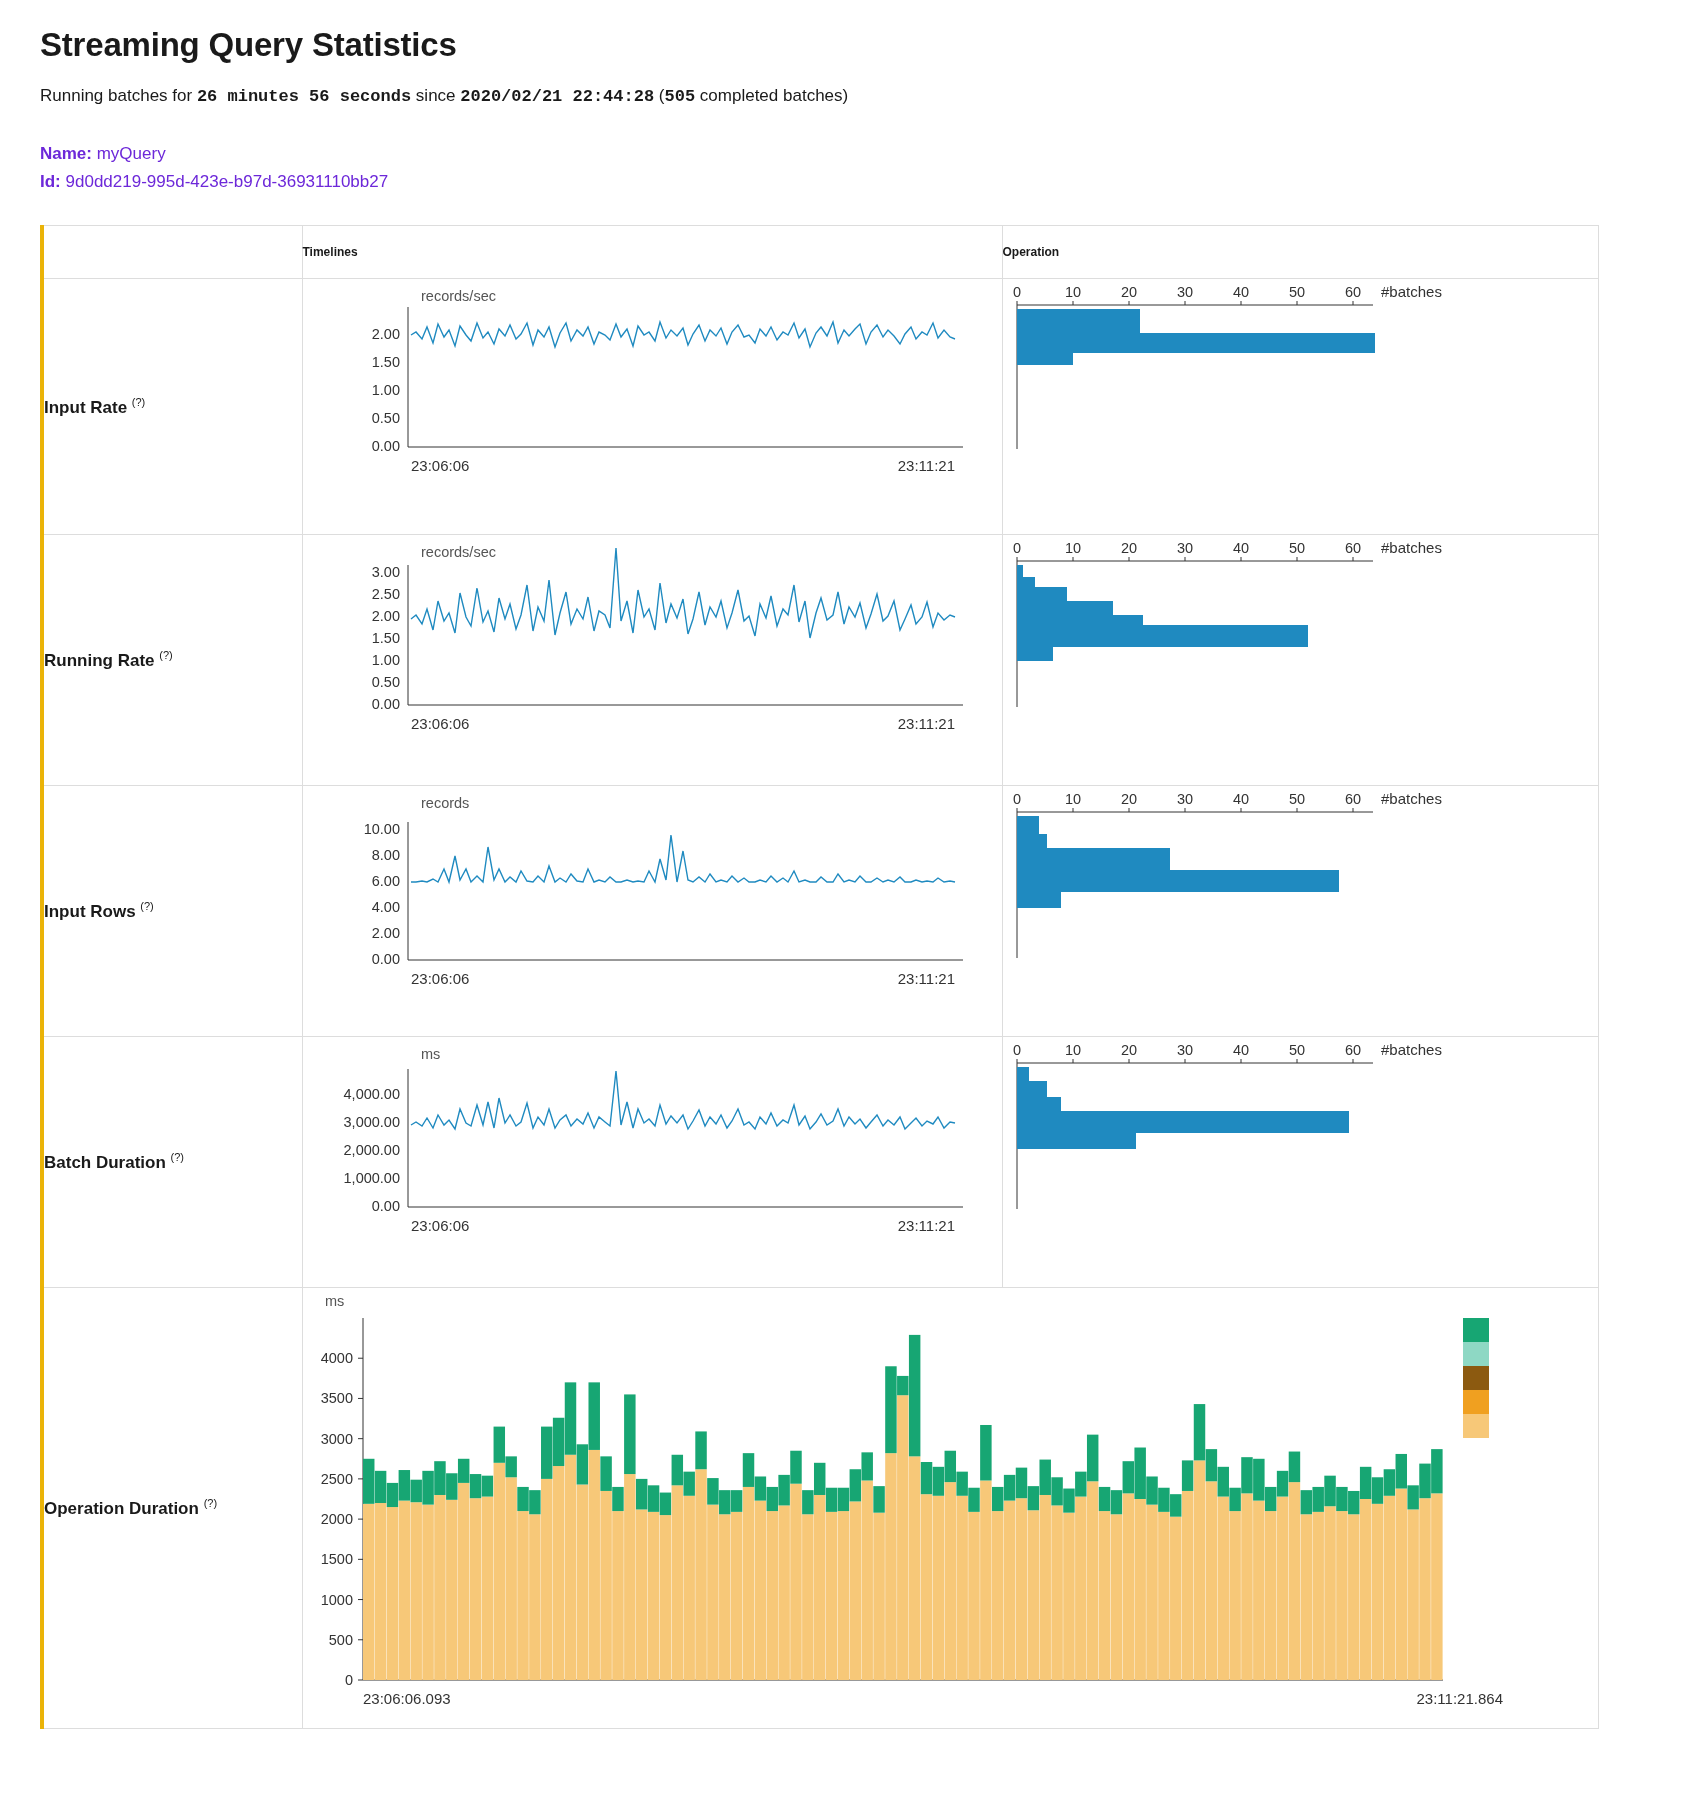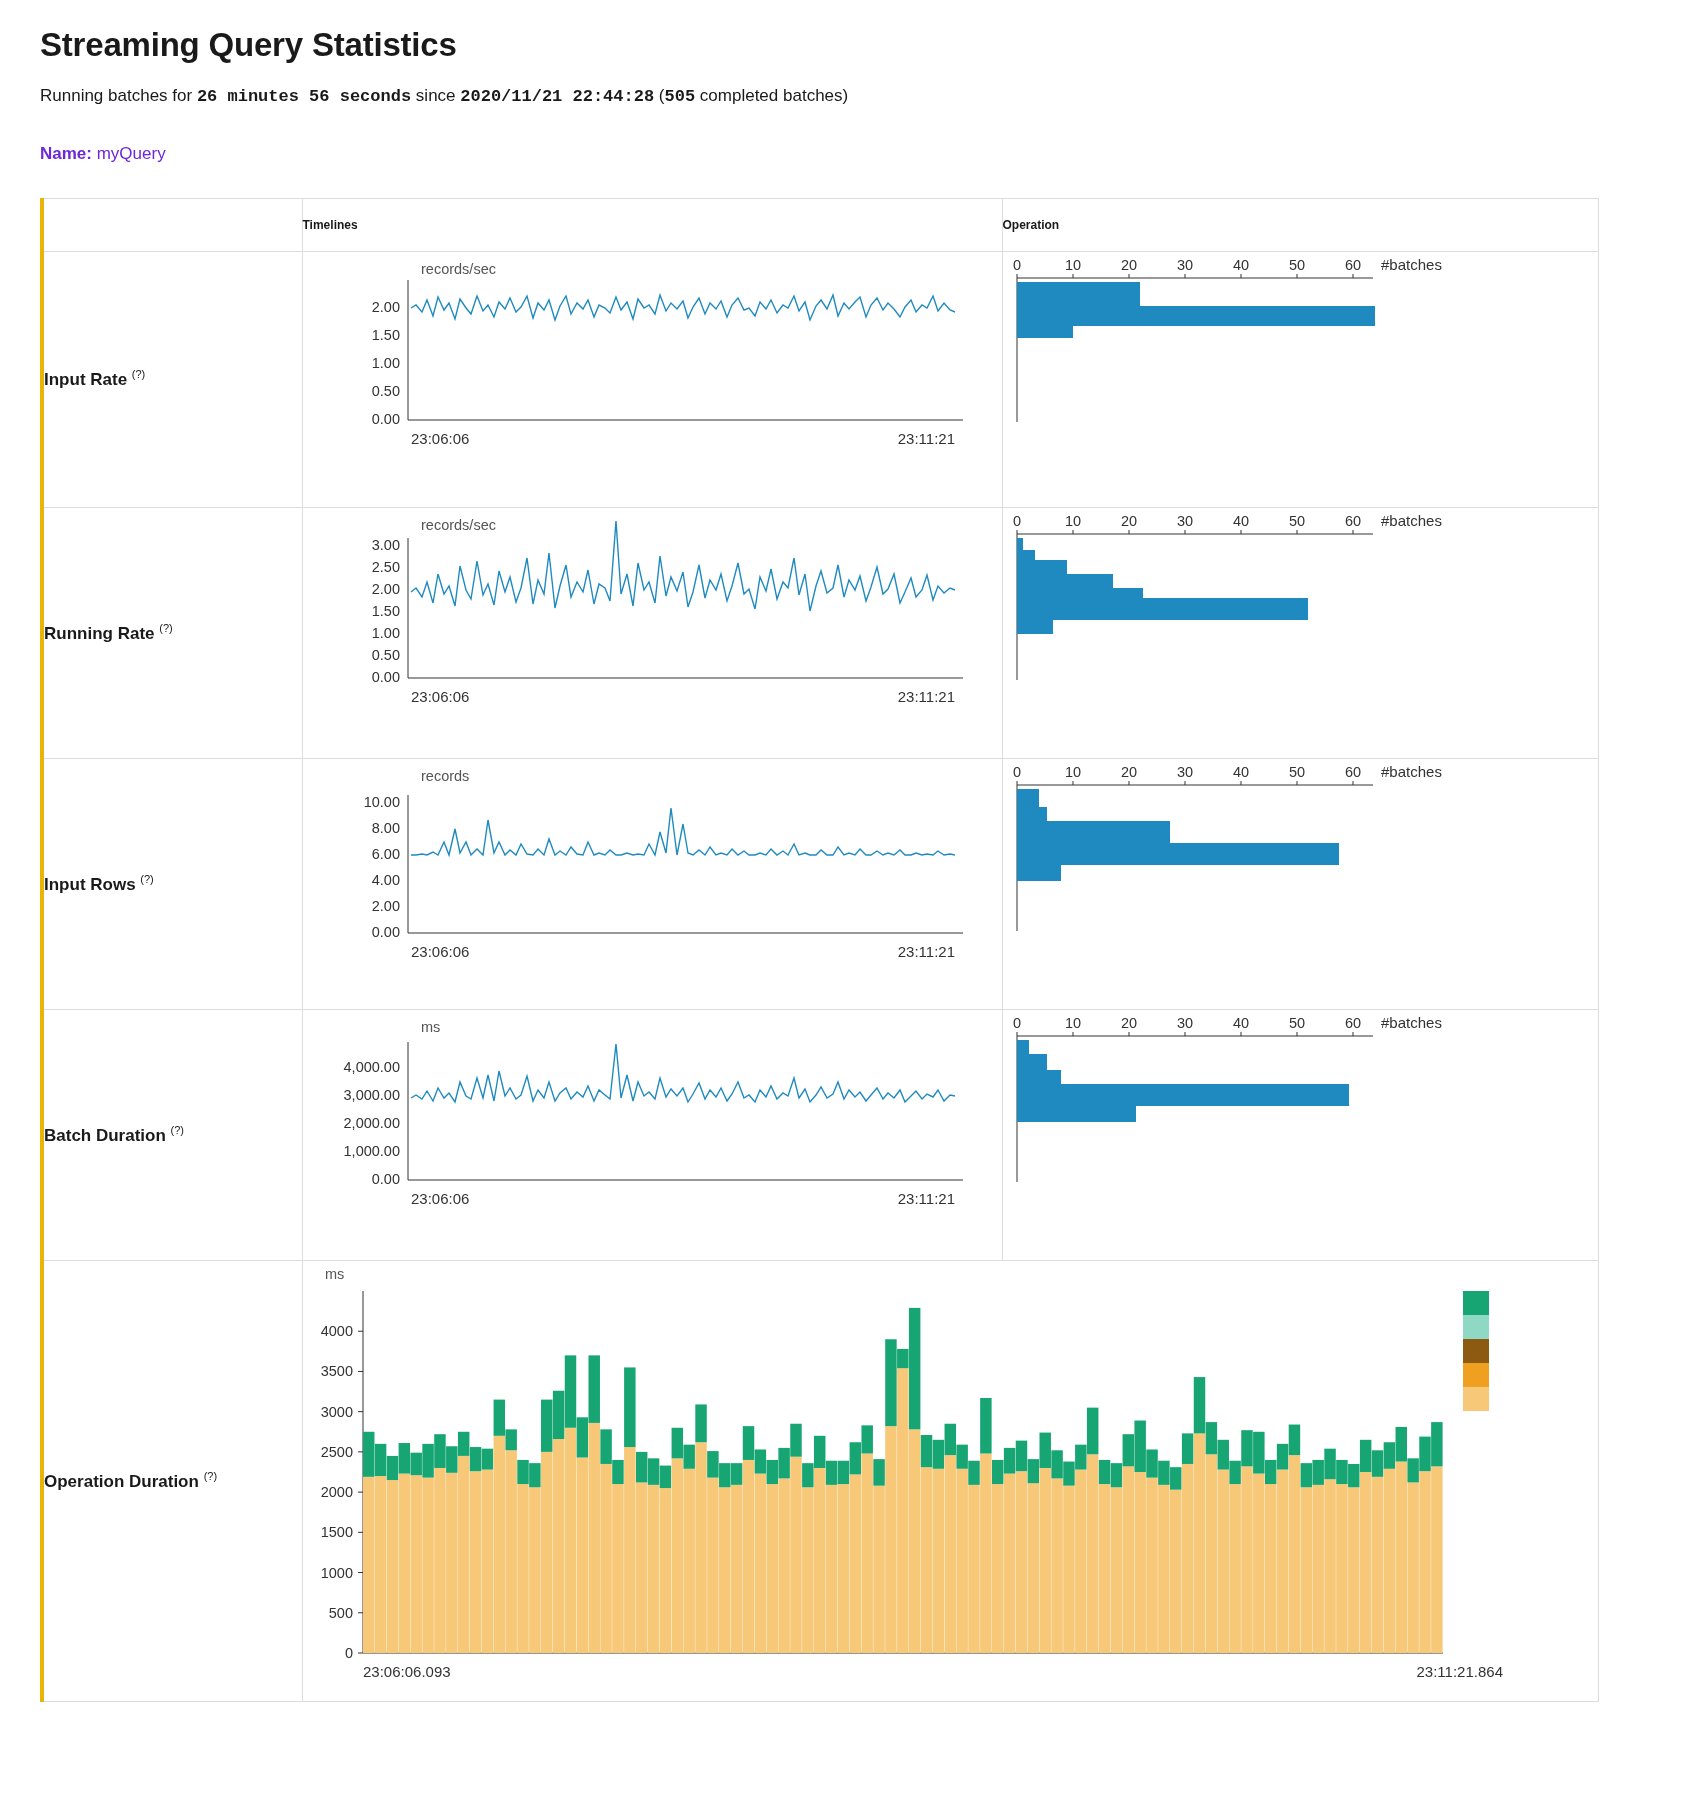--- a/index.html
+++ b/index.html
@@ -110,27 +110,31 @@
   svg { display: block; }
 </style>
 </head>
 <body>
 
 <div class="page">
 
   <h1 class="title">Streaming Query Statistics</h1>
 
   <div class="subtitle">
-    <span>Running batches for </span><b>26 minutes 56 seconds</b><span> since </span><b>2020/11/21 22:44:28</b><span> (</span><b>505</b><span> completed batches)</span>
+    <span>Running batches for </span><b>26 minutes 56 seconds</b><span> since </span><b>2020/02/21 22:44:28</b><span> (</span><b>505</b><span> completed batches)</span>
   </div>
 
   <div class="meta">
     <div>
       <b>Name:</b>
       <span>myQuery</span>
+    </div>
+    <div>
+      <b>Id:</b>
+      <span>9d0dd219-995d-423e-b97d-36931110bb27</span>
     </div>
   </div>
 
   <table class="stats">
     <colgroup>
       <col class="col-label">
         <col class="col-timeline">
         <col class="col-histogram">
     </colgroup>
     <thead>

